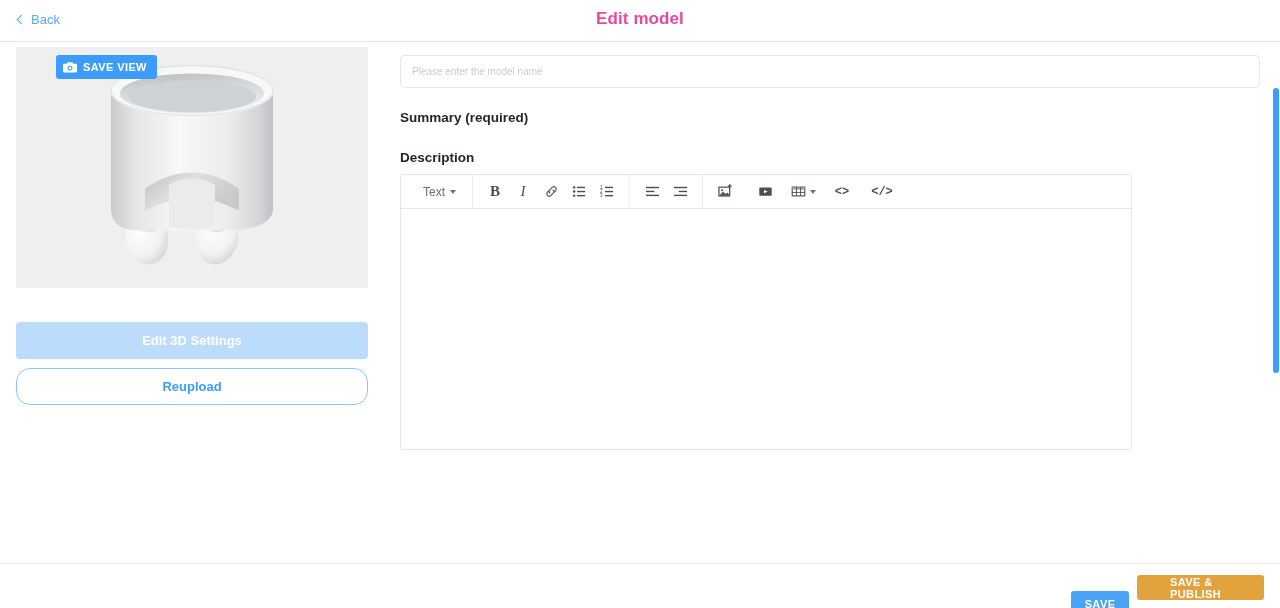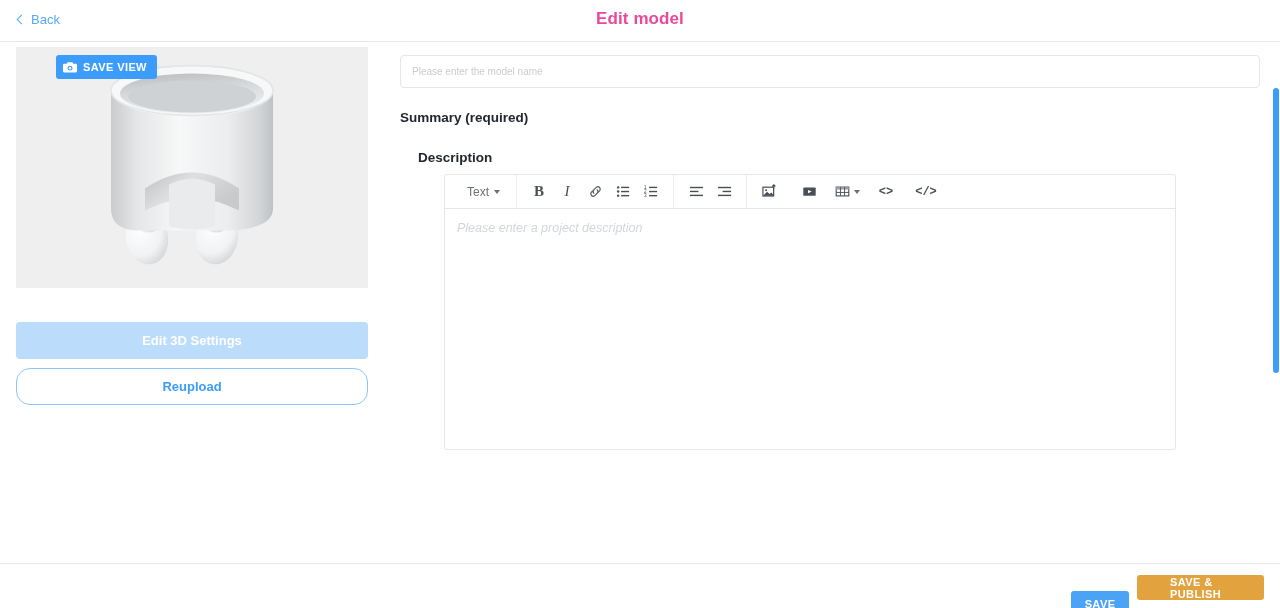--- a/index.html
+++ b/index.html
@@ -131,21 +131,21 @@
   }
   .resize-grip:before { width: 8px; height: 1px; right: 0; bottom: 2px;
     transform: rotate(-45deg); }
   .resize-grip:after { width: 5px; height: 1px; right: 0; bottom: 0px;
     transform: rotate(-45deg); }
 
   
   .editor {
     width: 732px; height: 276px;
     border: 1px solid #e3e6ea; border-radius: 3px;
-    background: #fff; overflow: hidden; margin-left: 44px;
+    background: #fff; overflow: hidden;
   }
   .toolbar {
     height: 34px; border-bottom: 1px solid #e3e6ea;
     display: flex; align-items: center;
     padding-left: 6px;
   }
   .tb-group {
     display: flex; align-items: center; height: 34px;
     padding: 0 8px;
     border-right: 1px solid #ededed;
@@ -285,21 +285,21 @@
     <span>Reupload</span>
   </div>
 </div>
 
 <div class="form-col">
 
   <input class="text-input" type="text" placeholder="Please enter the model name" style="">
 
   <div class="field-label" style="margin-top:22px;">Summary (required)</div>
 
-  <div class="field-label" style="margin-top:25px;margin-left:18px;">Description</div>
+  <div class="field-label" style="margin-top:25px;">Description</div>
 
   <div class="editor">
     <div class="toolbar">
 
       <div class="tb-group">
         <div class="tb-text">
           <span>Text</span>
           <span class="caret-down"></span>
         </div>
       </div>
@@ -376,21 +376,20 @@
             <line x1="1.3" y1="9" x2="14.7" y2="9" stroke="#4a4f57" stroke-width="1"></line>
           </svg>
           <span class="caret-down"></span>
         </div>
         <div class="tb-btn" style="margin-right:12px;font-family:'Liberation Mono',monospace;font-size:12px;font-weight:bold;">&lt;&gt;</div>
         <div class="tb-btn" style="font-family:'Liberation Mono',monospace;font-size:12px;font-weight:bold;">&lt;/&gt;</div>
       </div>
 
     </div>
 
-    <div class="editor-body">Please enter a project description</div>
   </div>
 </div>
 
 <div class="footer-divider"></div>
 <div class="footer">
   <div class="btn-save">
     <span>SAVE</span>
   </div>
   <div class="btn-publish">
     <span>SAVE &amp; PUBLISH</span>

